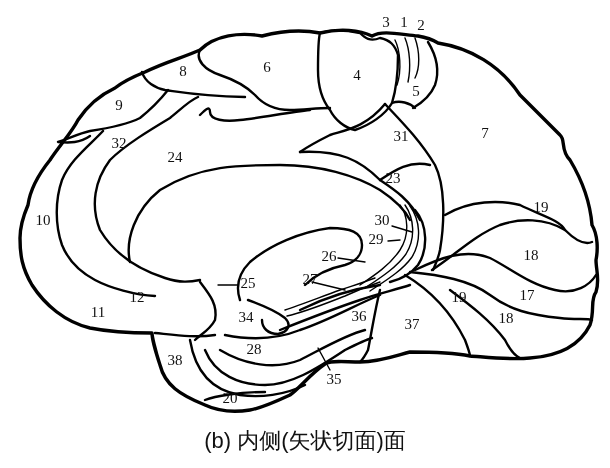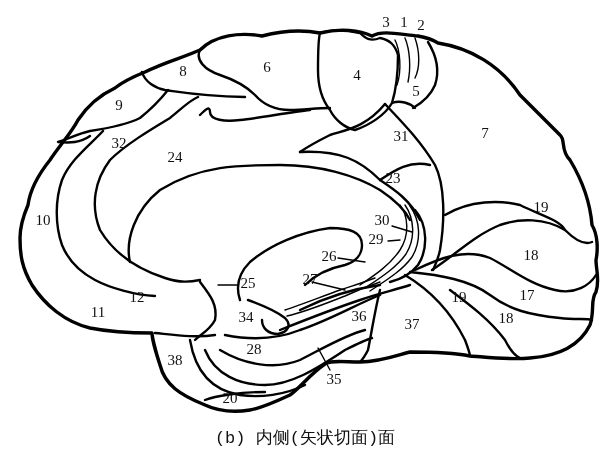--- a/index.html
+++ b/index.html
@@ -5,21 +5,21 @@
   html, body { margin:0; padding:0; background:#ffffff; }
   body { width:610px; height:468px; position:relative; overflow:hidden;
          font-family: "Liberation Serif", "DejaVu Serif", serif; }
   #diagram { position:absolute; left:0; top:0; width:610px; height:468px; }
   #diagram path, #diagram line { fill:none; stroke:#000; stroke-linecap:round; stroke-linejoin:round; }
   .outer { stroke-width:3.4; }
   .inner { stroke-width:2.4; }
   .thin { stroke-width:1.4; }
   .lbl { font-family: "Liberation Serif", "DejaVu Serif", serif; font-size:15px; fill:#111; text-anchor:middle; dominant-baseline:middle; }
   .caption { position:absolute; left:0; width:610px; top:426px; text-align:center;
-             font-family: Liberation Mono, monospace; font-size:17px; color:#111; }
+             font-family: Liberation Sans, sans-serif; font-size:22px; color:#111; }
 </style>
 </head>
 <body>
 
 <svg id="diagram" viewBox="0 0 610 468" xmlns="http://www.w3.org/2000/svg">
 
   <path class="outer" d="M 200,50 C 215,35 240,32 262,36 C 285,30 305,30 320,33 C 340,28 360,30 372,36 C 382,30 398,34 418,36 C 430,38 438,43 438,43 C 470,48 500,65 520,95 C 535,110 550,125 560,135 C 566,140 560,150 570,160 C 582,180 590,200 592,225 C 598,235 598,250 596,260 C 596,270 600,280 596,292 C 590,300 595,310 590,325 C 580,345 560,356 530,358 C 510,360 485,357 470,356 C 450,352 430,352 410,352 C 395,356 380,362 360,362 C 345,362 330,360 325,364 C 310,374 300,388 290,395 C 275,402 262,408 250,410 C 238,412 220,412 205,405 C 180,395 165,385 160,365 C 155,350 152,336 152,333 C 135,333 110,332 90,328 C 65,322 45,305 32,285 C 22,268 20,255 20,238 C 20,225 25,212 28,205 C 30,190 38,175 50,160 C 60,145 72,132 78,120 C 88,105 100,95 115,88 C 125,80 135,76 145,72 C 165,62 182,58 200,50 Z"></path>
 
   <path class="inner" d="M 200,50 C 195,60 205,70 220,75 C 235,80 245,85 255,95 C 262,103 272,110 290,110 C 305,110 315,108 330,108"></path>
   <path class="inner" d="M 142,72 C 145,82 155,88 165,90 C 180,92 200,96 245,97"></path>

